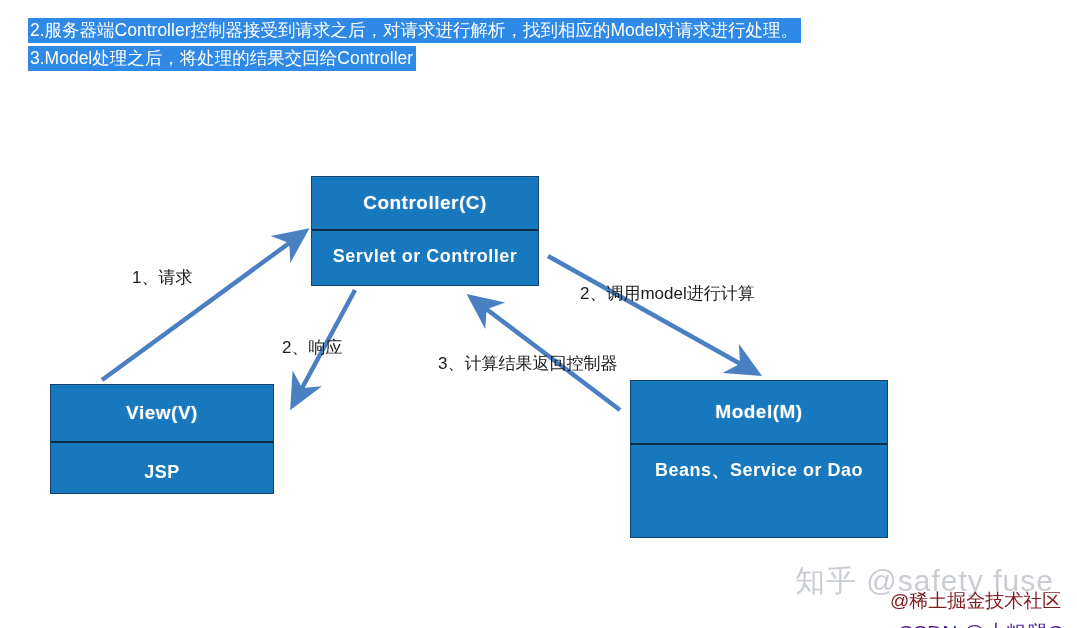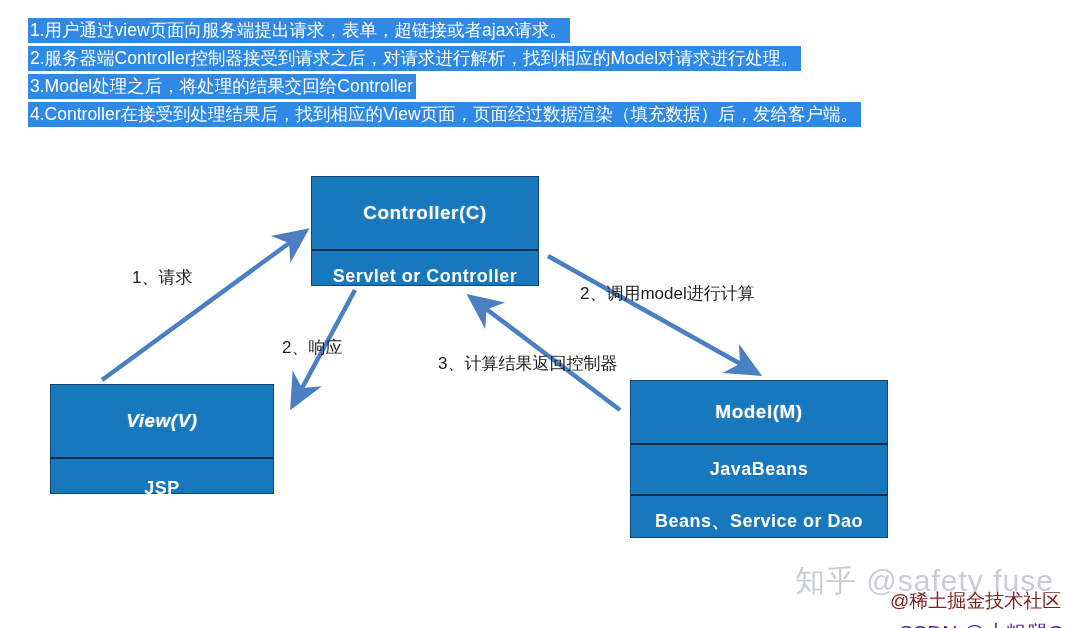--- a/index.html
+++ b/index.html
@@ -78,25 +78,25 @@
     font-size: 19px;
     text-shadow: 0 0 2px rgba(255,255,255,0.35);
   }
   .row-sub {
     color: #ffffff;
     font-size: 18px;
     border-top: 2px solid #0d2b45;
   }
 
   #node-controller { left: 291px; top: 26px;  width: 228px; height: 110px; }
-  #node-controller .row-title { height: 72px; text-align: center; }
+  #node-controller .row-title { height: 52px; text-align: center; }
   #node-controller .row-sub   { height: 52px; }
 
   #node-view { left: 30px; top: 234px; width: 224px; height: 110px; }
-  #node-view .row-title { height: 72px; font-style: italic; }
+  #node-view .row-title { height: 56px; }
   #node-view .row-sub   { height: 60px; }
 
   #node-model { left: 610px; top: 230px; width: 258px; height: 158px; }
   #node-model .row-title { height: 62px; }
   #node-model .row-sub   { height: 51px; }
 
   .edge-label {
     position: absolute;
     color: #1b1b1b;
     font-size: 17px;
@@ -133,30 +133,24 @@
     top: 619px;
     font-size: 21px;
     color: #4c1d95;
   }
 </style>
 </head>
 <body>
 
 <div id="notes">
   <div class="note-line">
-    <span class="note-hl">1.用户通过view页面向服务端提出请求，表单，超链接或者ajax请求。</span>
-  </div>
-  <div class="note-line">
     <span class="note-hl">2.服务器端Controller控制器接受到请求之后，对请求进行解析，找到相应的Model对请求进行处理。</span>
   </div>
   <div class="note-line">
     <span class="note-hl">3.Model处理之后，将处理的结果交回给Controller</span>
-  </div>
-  <div class="note-line">
-    <span class="note-hl">4.Controller在接受到处理结果后，找到相应的View页面，页面经过数据渲染（填充数据）后，发给客户端。</span>
   </div>
 </div>
 
 <div id="diagram">
 
   <svg width="865" height="405" viewBox="0 0 865 405">
     <defs>
       <marker id="ah" markerWidth="9" markerHeight="9" refX="6.2" refY="4.5" orient="auto" markerUnits="strokeWidth">
         <path d="M0,0.8 L8,4.5 L0,8.2 L2.4,4.5 Z" fill="#4a7fc1"></path>
       </marker>
@@ -176,21 +170,20 @@
     <div class="node-row row-sub">Servlet or Controller</div>
   </div>
 
   <div class="node" id="node-view">
     <div class="node-row row-title">View(V)</div>
     <div class="node-row row-sub">JSP</div>
   </div>
 
   <div class="node" id="node-model">
     <div class="node-row row-title">Model(M)</div>
-    <div class="node-row row-sub">JavaBeans</div>
     <div class="node-row row-sub">Beans、Service or Dao</div>
   </div>
 
   <div class="edge-label" id="label-1">1、请求</div>
   <div class="edge-label" id="label-2">2、调用model进行计算</div>
   <div class="edge-label" id="label-3">3、计算结果返回控制器</div>
   <div class="edge-label" id="label-4">2、响应</div>
 </div>
 
 <div class="watermark" id="wm-zhihu">知乎 @safety fuse</div>

